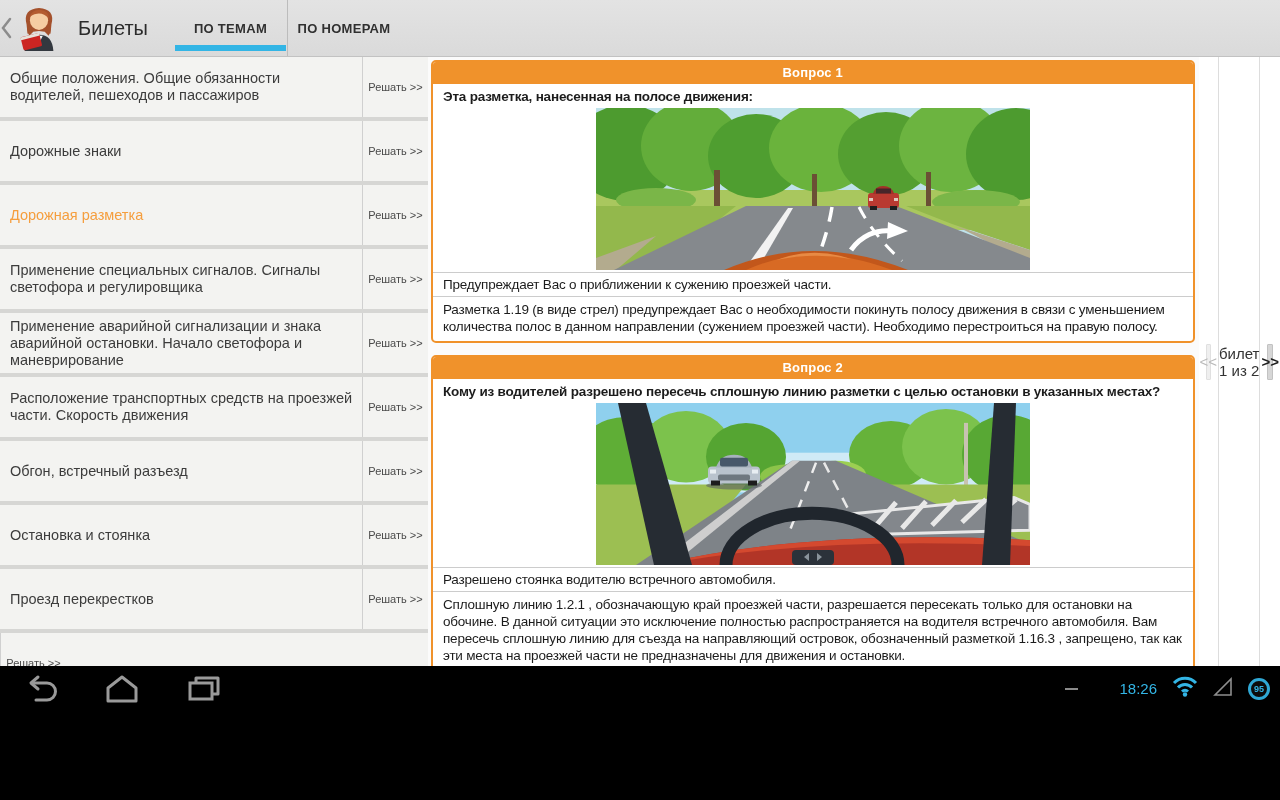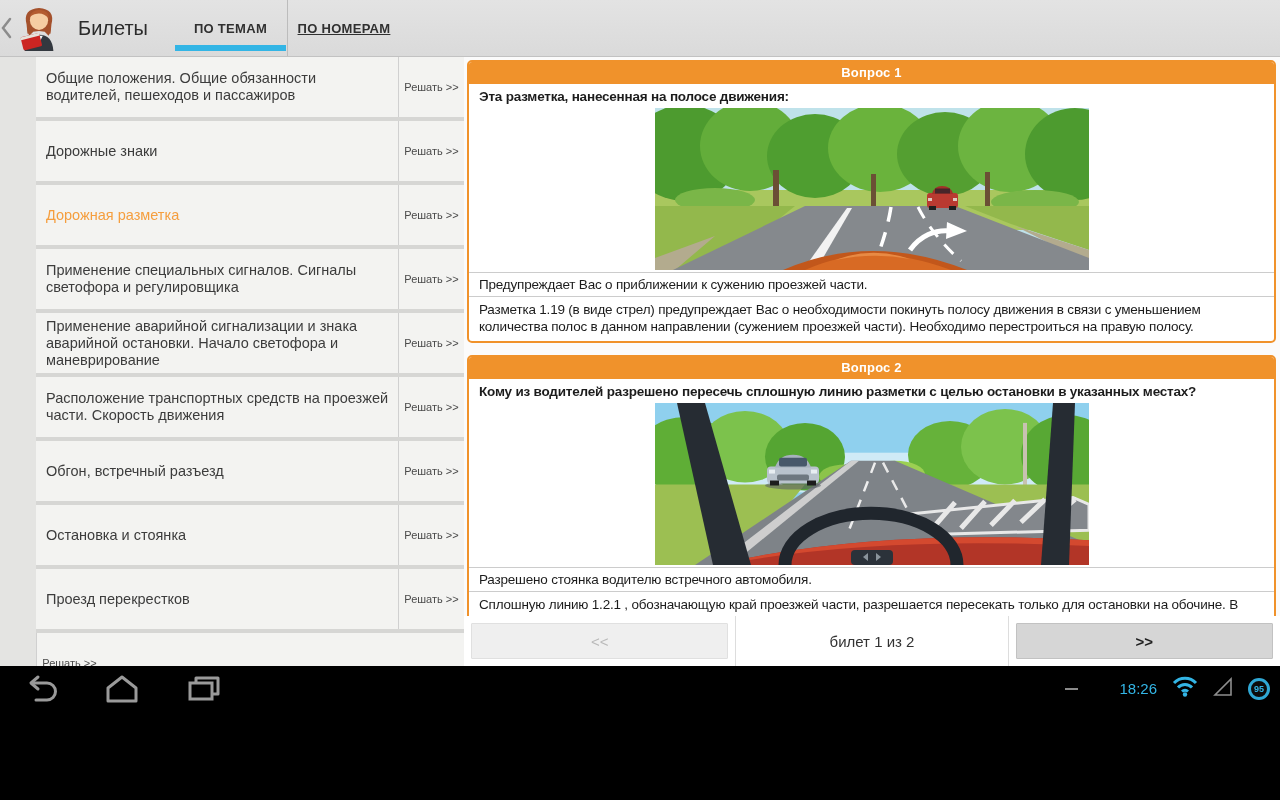--- a/index.html
+++ b/index.html
@@ -9,37 +9,37 @@
 
   
   .topbar { height:57px; background:linear-gradient(#e3e3e3,#dadada); border-bottom:1px solid #c2c2c2;
             display:flex; align-items:stretch; flex:0 0 auto; position:relative; }
   .back-chev { width:14px; display:flex; align-items:center; justify-content:flex-start; }
   .app-icon { width:50px; margin:4px 2px 4px 2px; display:flex; align-items:center; }
   .app-title { display:flex; align-items:center; font-size:20px; color:#2b2b2b; padding:0 26px 0 10px; }
   .tabs { display:flex; align-items:stretch; }
   .tab { position:relative; width:113px; display:flex; align-items:center; justify-content:center;
          font-size:13px; font-weight:bold; color:#303030; letter-spacing:.3px; cursor:pointer; }
-  .tab + .tab { border-left:1px solid #bcbcbc;text-decoration:underline; }
+  .tab + .tab { border-left:1px solid #bcbcbc; }
   .tab.active::after { content:""; position:absolute; left:1px; right:1px; bottom:5px; height:6px; background:#33B5E5; }
 
   
-  .content { flex:1 1 auto; display:flex; min-height:0;padding-left:36px; }
+  .content { flex:1 1 auto; display:flex; min-height:0; }
 
   
   .sidebar { width:428px; flex:0 0 auto; background:#d6d6d4; overflow:hidden; display:flex; flex-direction:column; }
   .side-row { background:#f3f3f1; margin-bottom:4px; min-height:60px; display:flex; align-items:stretch; cursor:pointer; }
   .side-label { flex:1 1 auto; display:flex; align-items:center; padding:9px 8px 9px 10px;
                 font-size:14.5px; line-height:17px; color:#3c3c3c; }
   .side-row.active .side-label { color:#F59E3E; }
   .side-solve { flex:0 0 66px; border-left:1px solid #d0d0d0; display:flex; align-items:center; justify-content:center;
                 font-size:11px; color:#4a4a4a; white-space:nowrap; }
 
   
-  .main { flex:1 1 auto; display:flex; flex-direction:column; background:#fbfbfb; min-width:0; }
+  .main { flex:1 1 auto; display:flex; flex-direction:row; background:#fbfbfb; min-width:0; }
   .cards { flex:1 1 auto; overflow:hidden; padding:3px 4px 0 3px; }
   .qcard { border:2px solid #F0922B; border-radius:5px; background:#fff; overflow:hidden; margin-bottom:12px; }
   .qhead { background:#F0922B; color:#fff; font-size:13px; font-weight:bold; text-align:center;
            padding:3px 0 4px; letter-spacing:.2px; }
   .qtext { font-size:13.5px; color:#1c1c1c; padding:5px 10px 3px; letter-spacing:-.2px;font-weight:bold; }
   .qimg-wrap { display:flex; justify-content:center; padding:1px 0 2px; }
   .qimg { width:434px; height:162px; display:block; }
   .qanswer { border-top:1px solid #ccc; font-size:13.5px; color:#1c1c1c; padding:4px 10px; letter-spacing:-.2px; }
   .qexpl { border-top:1px solid #ccc; font-size:13.5px; line-height:17px; color:#1c1c1c; padding:4px 10px 6px; letter-spacing:-.2px; }
 

